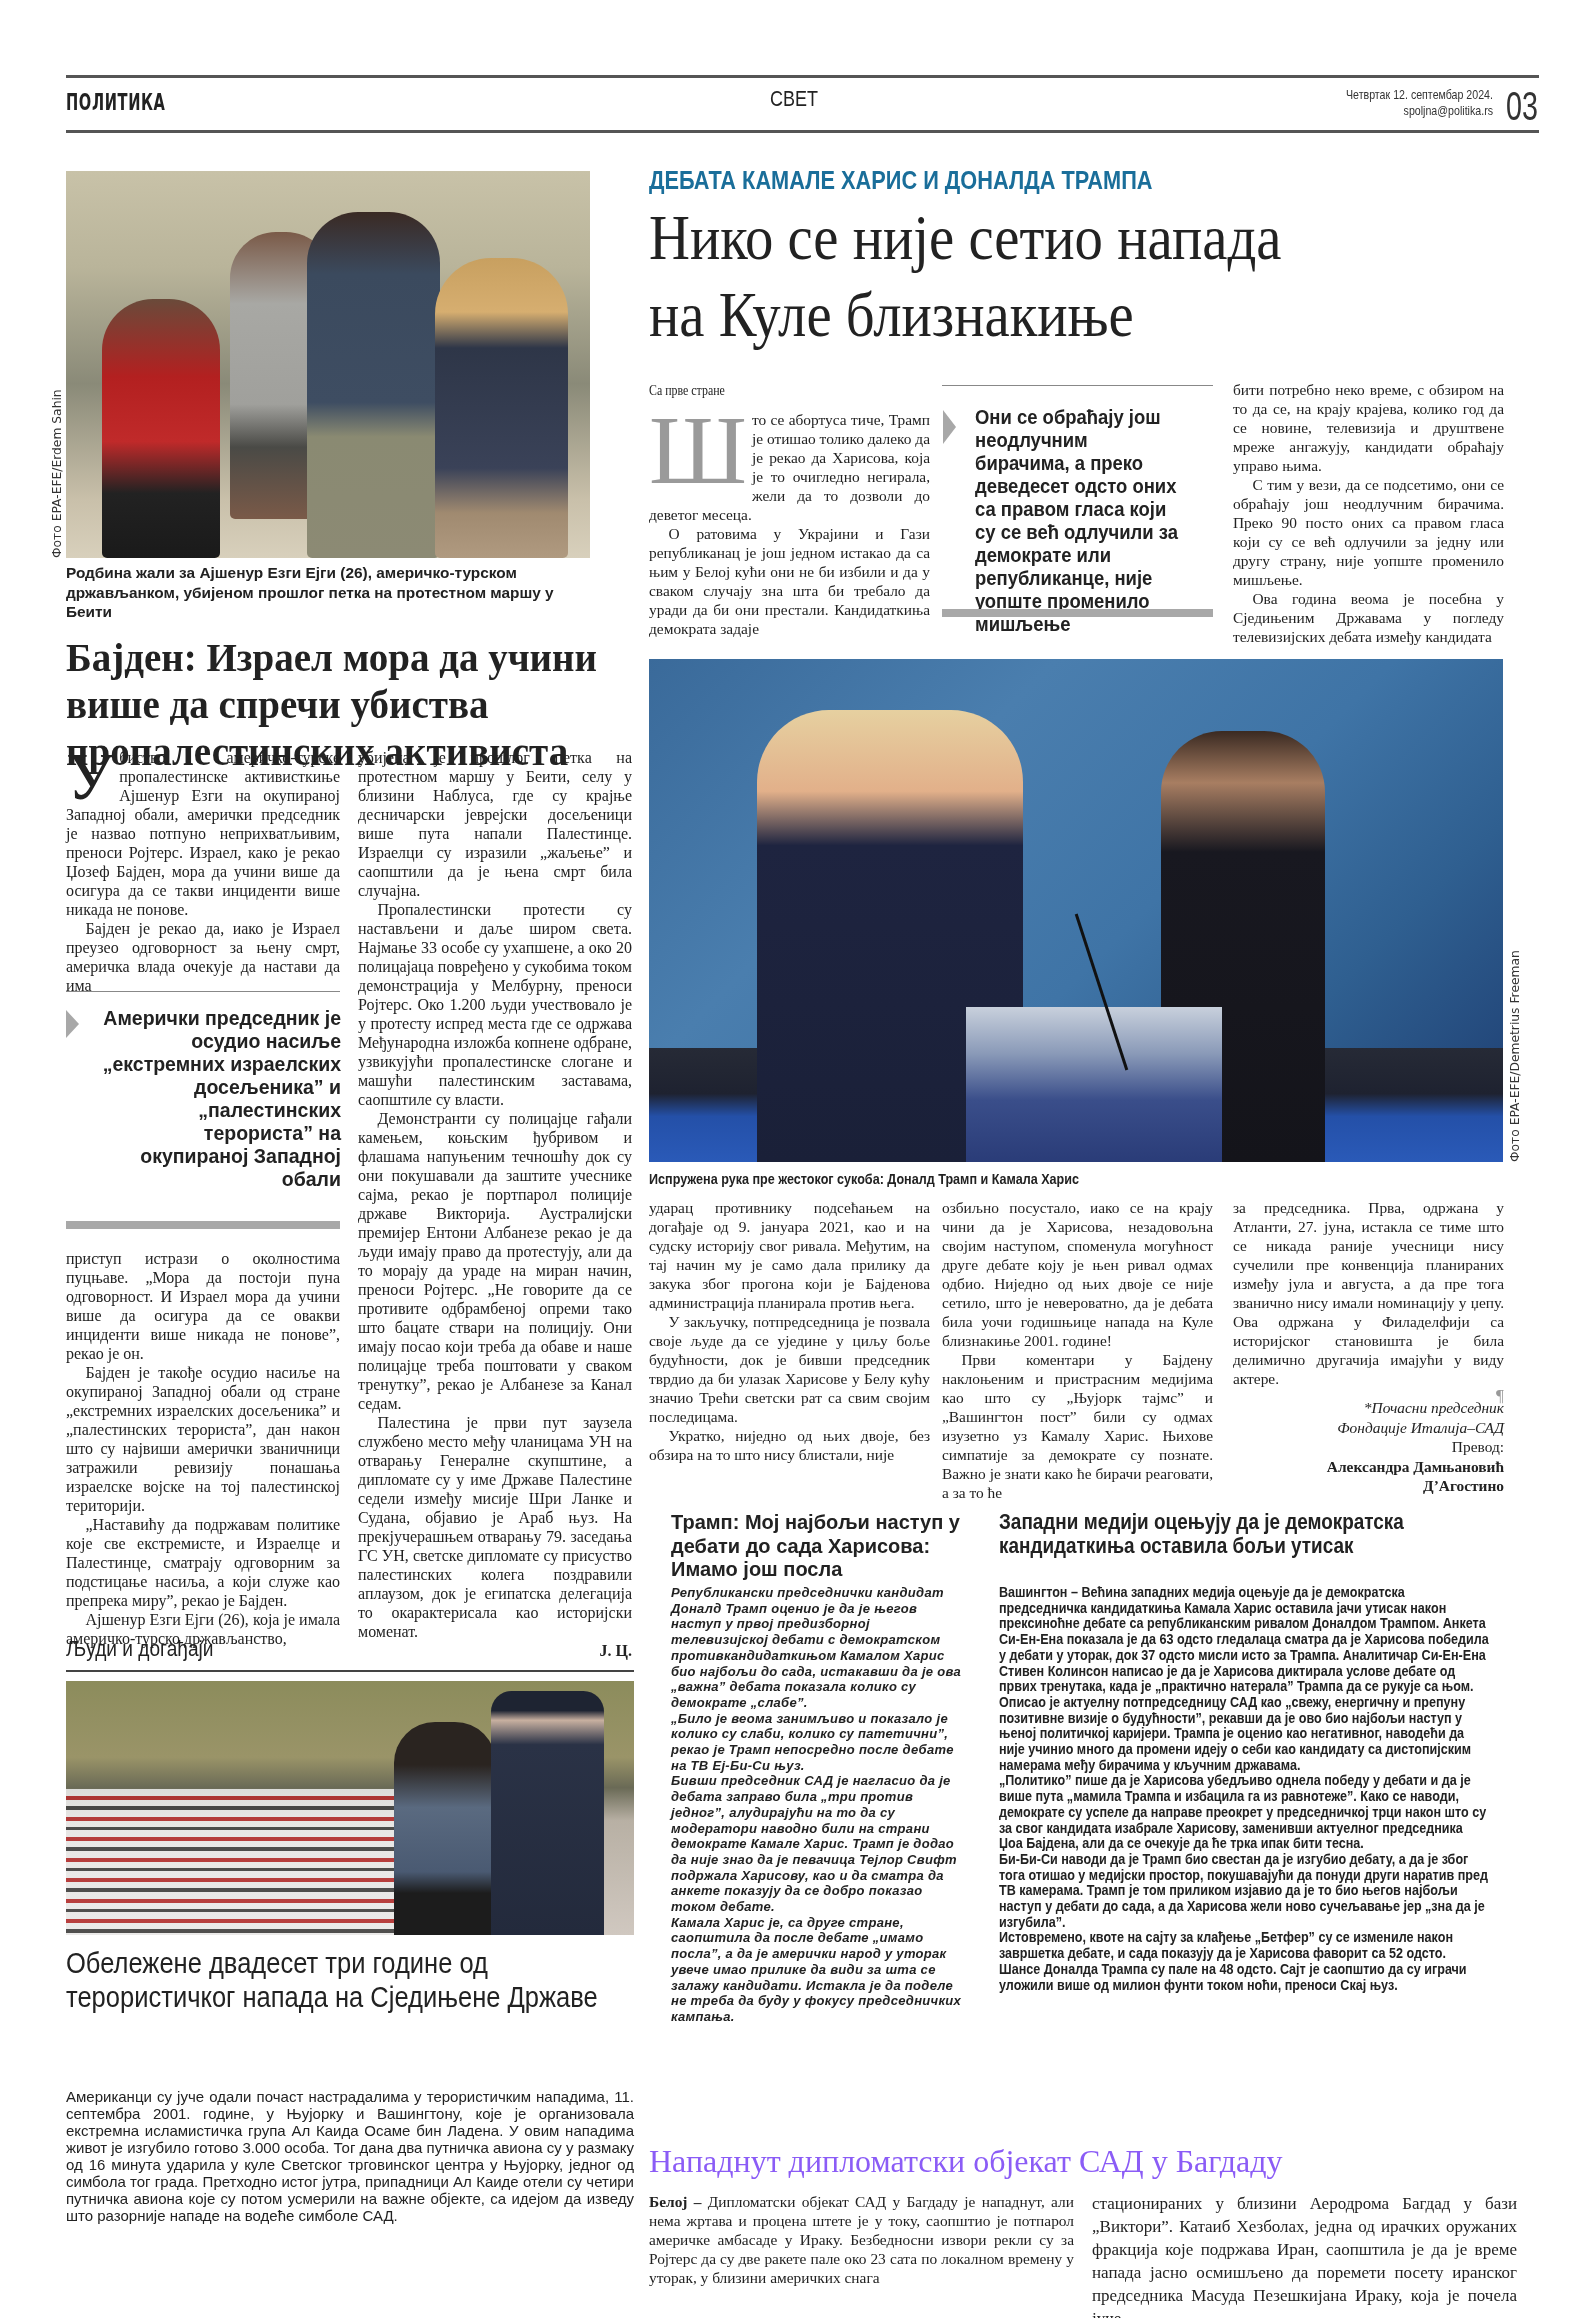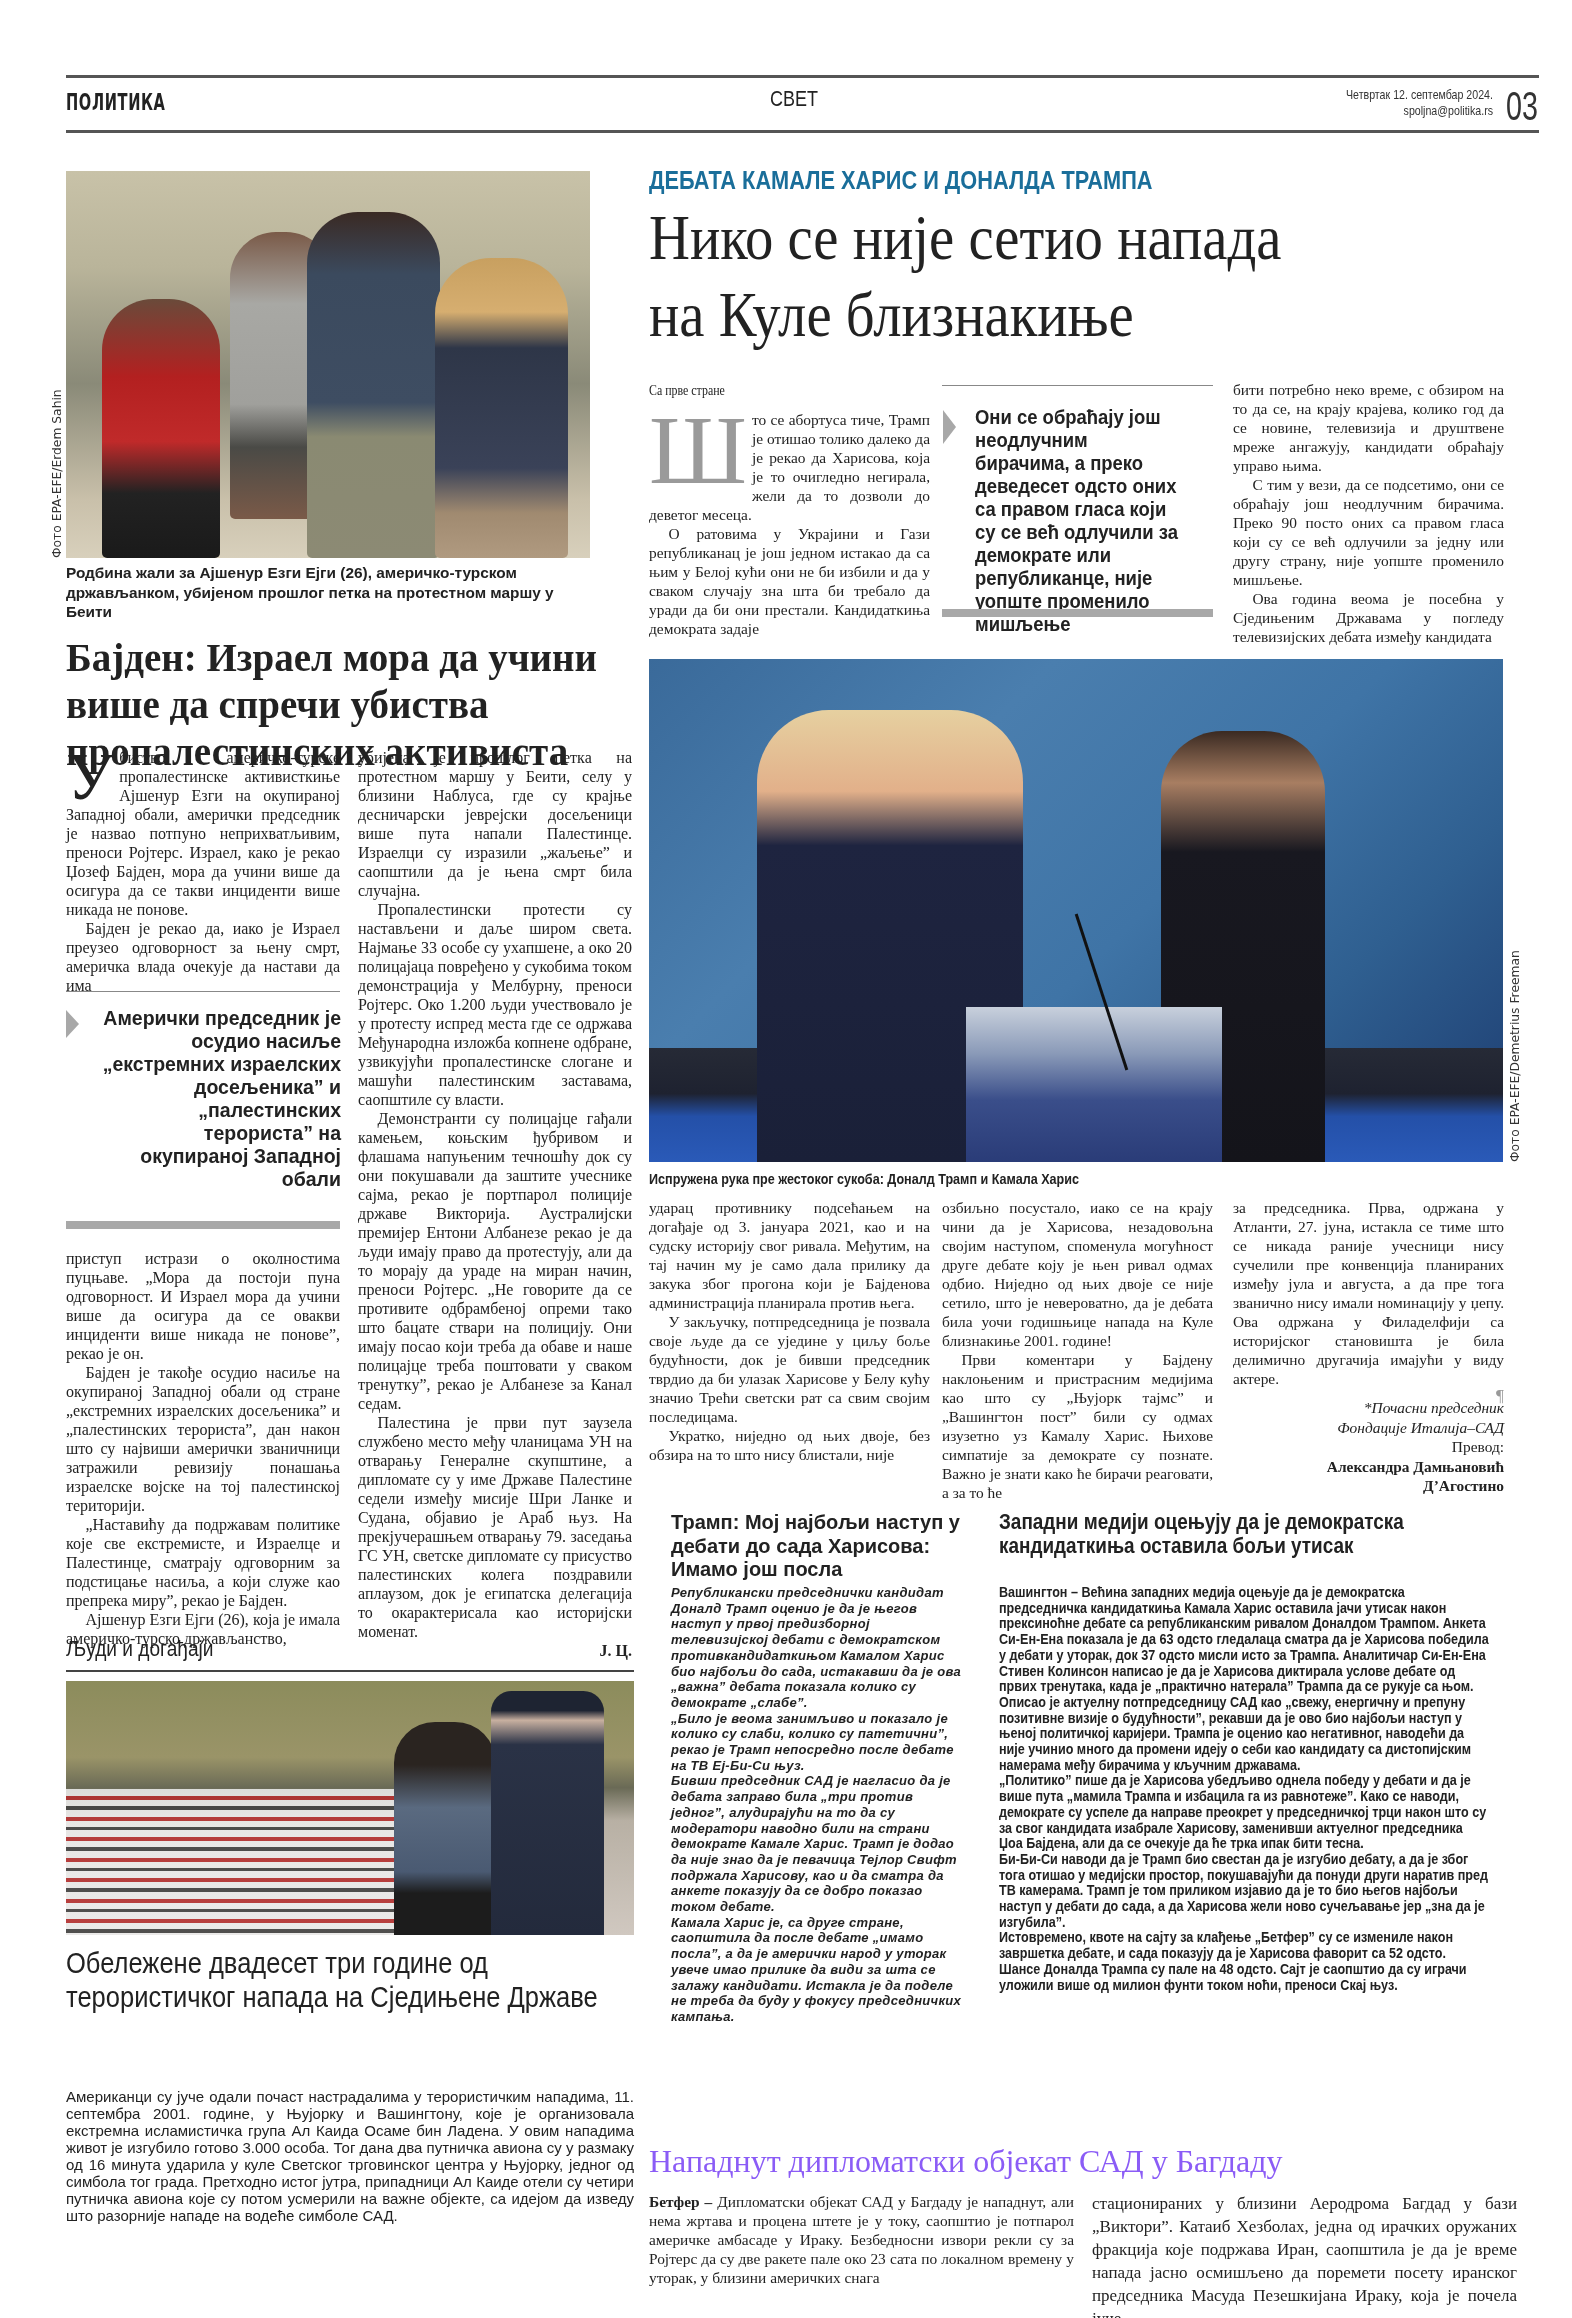--- a/index.html
+++ b/index.html
@@ -122,21 +122,21 @@
   <div class="abs" style="left:0;top:389px;width:854px;height:114px;background:linear-gradient(180deg,#262a36 0%,#1e2230 40%,#2450a8 60%,#2a5ab8 100%);"></div>
   <div class="abs" style="left:108px;top:51px;width:266px;height:452px;background:linear-gradient(180deg,#e6d0a0 0%,#e2b08a 18%,#1e2440 30%,#1a2038 100%);border-radius:72px 72px 0 0;"></div>
   <div class="abs" style="left:512px;top:72px;width:164px;height:432px;background:linear-gradient(180deg,#3a2a22 0%,#a87e62 12%,#181820 28%,#14141a 100%);border-radius:61px 61px 0 0;"></div>
   <div class="abs" style="left:317px;top:348px;width:256px;height:155px;background:linear-gradient(180deg,#c8d0dc 0%,#8a9ab8 30%,#3a4e8a 60%,#2a3c78 100%);"></div>
   <div class="abs" style="left:451px;top:251px;width:3.1px;height:164px;background:#111;transform:rotate(-18deg);"></div>
 </div>
 <div class="credit" style="left:1508px;top:1162px;">Фото EPA-EFE/Demetrius Freeman</div>
 <div class="abs caption" style="left:649px;top:1170px;width:854px;font-size:14.3px;transform:scaleX(0.88);transform-origin:left;">Испружена рука пре жестоког сукоба: Доналд Трамп и Камала Харис</div>
 
 <div class="abs body" style="left:649px;top:1198px;width:281px;font-size:15.4px;line-height:19px;">
-  <p class="first">ударац противнику подсећањем на догађаје од 3. јануара 2021, као и на судску историју свог ривала. Међутим, на тај начин му је само дала прилику да закука због прогона који је Бајденова администрација планирала против њега.</p>
+  <p class="first">ударац противнику подсећањем на догађаје од 9. јануара 2021, као и на судску историју свог ривала. Међутим, на тај начин му је само дала прилику да закука због прогона који је Бајденова администрација планирала против њега.</p>
   <p>У закључку, потпредседница је позвала своје људе да се уједине у циљу боље будућности, док је бивши председник тврдио да би улазак Харисове у Белу кућу значио Трећи светски рат са свим својим последицама.</p>
   <p>Укратко, ниједно од њих двоје, без обзира на то што нису блистали, није</p>
 </div>
 <div class="abs body" style="left:942px;top:1198px;width:271px;font-size:15.4px;line-height:19px;">
   <p class="first">озбиљно посустало, иако се на крају чини да је Харисова, незадовољна својим наступом, споменула могућност друге дебате коју је њен ривал одмах одбио. Ниједно од њих двоје се није сетило, што је невероватно, да је дебата била уочи годишњице напада на Куле близнакиње 2001. године!</p>
   <p>Први коментари у Бајдену наклоњеним и пристрасним медијима као што су „Њујорк тајмс” и „Вашингтон пост” били су одмах изузетно уз Камалу Харис. Њихове симпатије за демократе су познате. Важно је знати како ће бирачи реаговати, а за то ће</p>
 </div>
 <div class="abs body" style="left:1233px;top:1198px;width:271px;font-size:15.4px;line-height:19px;">
   <p class="first">за председника. Прва, одржана у Атланти, 27. јуна, истакла се тиме што се никада раније учесници нису сучелили пре конвенција планираних између јула и августа, а да пре тога званично нису имали номинацију у џепу. Ова одржана у Филаделфији са историјског становишта је била делимично другачија имајући у виду актере.</p>
   <div style="text-align:right;color:#999;font-size:17.4px;line-height:15.4px;">¶</div>
@@ -160,18 +160,18 @@
 <div class="abs sb-title" style="left:999px;top:1511px;width:492px;font-size:21.5px;transform:scaleX(0.88);transform-origin:left top;width:558px;">Западни медији оцењују да је демократска кандидаткиња оставила бољи утисак</div>
 <div class="abs sans-body bold" style="left:999px;top:1585px;width:558px;font-size:14.3px;line-height:15.7px;text-align:left;transform:scaleX(0.88);transform-origin:left top;">
   <div>Вашингтон – Већина западних медија оцењује да је демократска председничка кандидаткиња Камала Харис оставила јачи утисак након прексиноћне дебате са републиканским ривалом Доналдом Трампом. Анкета Си-Ен-Ена показала је да 63 одсто гледалаца сматра да је Харисова победила у дебати у уторак, док 37 одсто мисли исто за Трампа. Аналитичар Си-Ен-Ена Стивен Колинсон написао је да је Харисова диктирала услове дебате од првих тренутака, када је „практично натерала” Трампа да се рукује са њом. Описао је актуелну потпредседницу САД као „свежу, енергичну и препуну позитивне визије о будућности”, рекавши да је ово био најбољи наступ у њеној политичкој каријери. Трампа је оценио као негативног, наводећи да није учинио много да промени идеју о себи као кандидату са дистопијским намерама међу бирачима у кључним државама.</div>
   <div>„Политико” пише да је Харисова убедљиво однела победу у дебати и да је више пута „мамила Трампа и избацила га из равнотеже”. Како се наводи, демократе су успеле да направе преокрет у председничкој трци након што су за свог кандидата изабрале Харисову, заменивши актуелног председника Џоа Бајдена, али да се очекује да ће трка ипак бити тесна.</div>
   <div>Би-Би-Си наводи да је Трамп био свестан да је изгубио дебату, а да је због тога отишао у медијски простор, покушавајући да понуди други наратив пред ТВ камерама. Трамп је том приликом изјавио да је то био његов најбољи наступ у дебати до сада, а да Харисова жели ново сучељавање јер „зна да је изгубила”.</div>
   <div>Истовремено, квоте на сајту за клађење „Бетфер” су се измениле након завршетка дебате, и сада показују да је Харисова фаворит са 52 одсто. Шансе Доналда Трампа су пале на 48 одсто. Сајт је саопштио да су играчи уложили више од милион фунти током ноћи, преноси Скај њуз.</div>
 </div>
 
 <div class="abs h-serif2" style="left:649px;top:2143px;">Нападнут дипломатски објекат САД у Багдаду</div>
 <div class="abs body" style="left:649px;top:2192px;width:425px;font-size:15.4px;line-height:19px;">
-  <p class="first"><b>Бетфер –</b> <span>Дипломатски објекат САД у Багдаду је нападнут, али нема жртава и процена штете је у току, саопштио је потпарол америчке амбасаде у Ираку. Безбедносни извори рекли су за Ројтерс да су две ракете пале око 23 сата по локалном времену у уторак, у близини америчких снага</span></p>
+  <p class="first"><b>Белој –</b> <span>Дипломатски објекат САД у Багдаду је нападнут, али нема жртава и процена штете је у току, саопштио је потпарол америчке амбасаде у Ираку. Безбедносни извори рекли су за Ројтерс да су две ракете пале око 23 сата по локалном времену у уторак, у близини америчких снага</span></p>
 </div>
 <div class="abs body" style="left:1092px;top:2192px;width:425px;font-size:17px;line-height:23px;">
   <p class="first">стационираних у близини Аеродрома Багдад у бази „Виктори”. Катаиб Хезболах, једна од ирачких оружаних фракција које подржава Иран, саопштила је да је време напада јасно осмишљено да поремети посету иранског председника Масуда Пезешкијана Ираку, која је почела јуче.</p>
 </div>
 
 
 </body></html>

